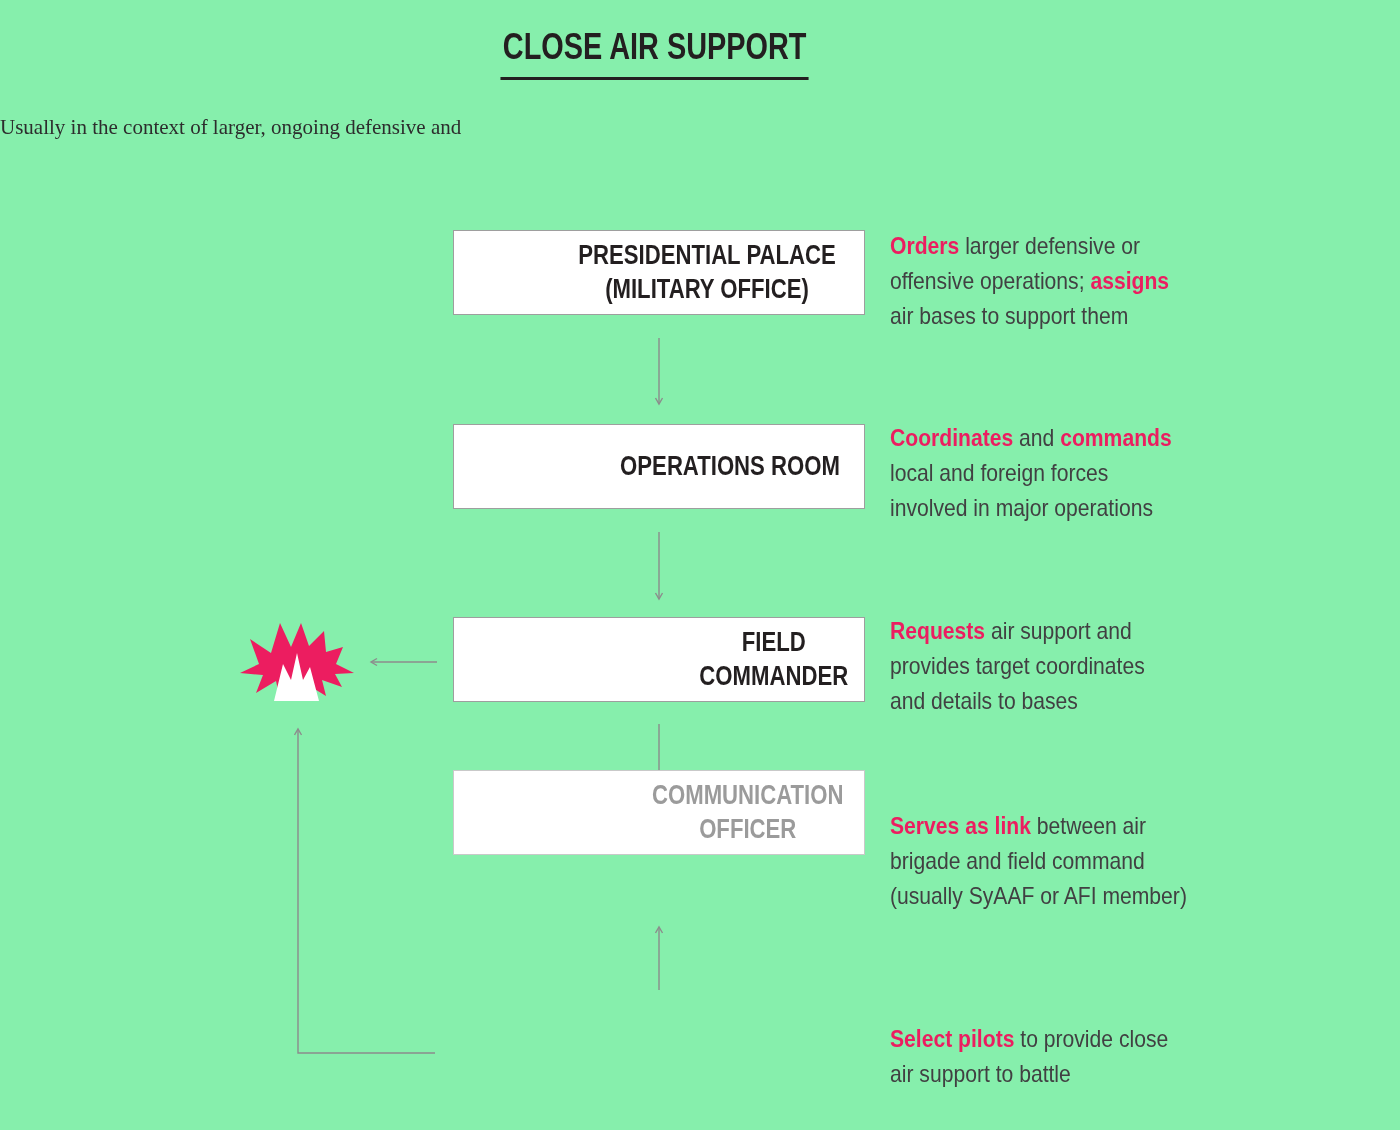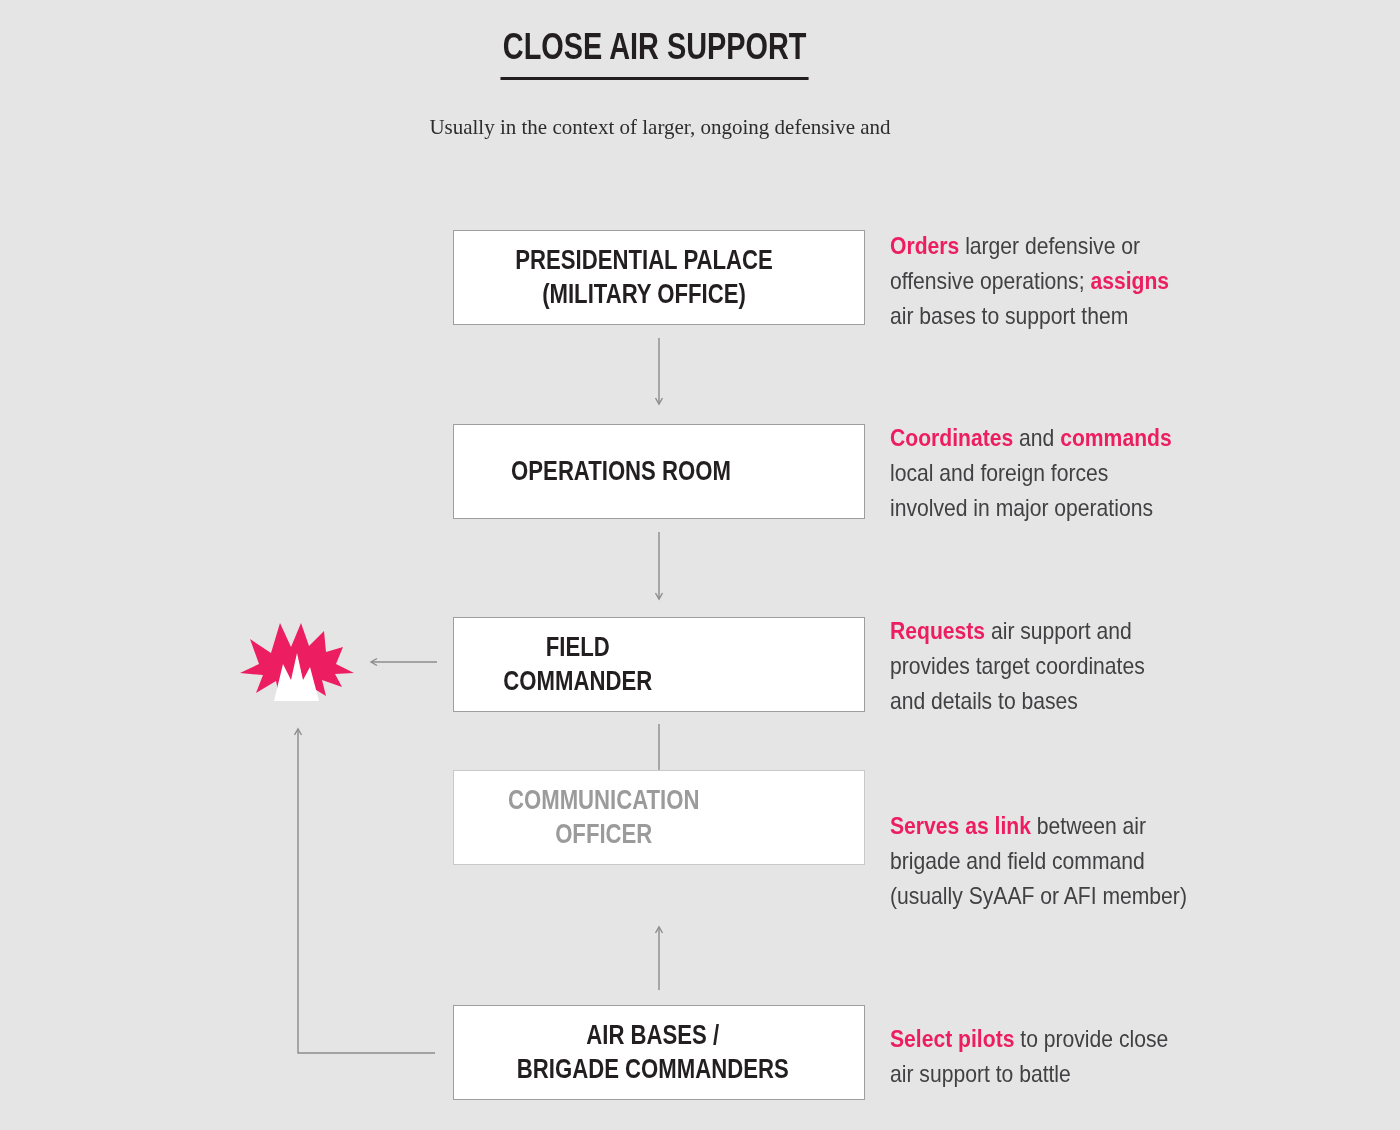--- a/index.html
+++ b/index.html
@@ -1,21 +1,21 @@
 <!DOCTYPE html>
 <html><head>
 <meta charset="utf-8">
 <style>
   * { margin: 0; padding: 0; box-sizing: border-box; }
   html, body { background: #ffffff; }
   .canvas {
     position: relative;
     width: 1400px;
     height: 1130px;
-    background: #e5e5e5;
+    background: #86efac;
     font-family: "Liberation Sans", sans-serif;
     overflow: hidden;
   }
 
   
   .title-wrap {
     position: absolute;
     top: 26px;
     left: 0;
     width: 1310px;
@@ -33,38 +33,37 @@
     padding: 0 3px 9px 3px;
     white-space: nowrap;
   }
 
   
   .subtitle {
     position: absolute;
     top: 112px;
     left: 0;
     width: 1320px;
-    text-align: center;
     font-family: "Liberation Serif", serif;
     font-size: 21px;
     line-height: 30px;
     color: #2d2d2d;
   }
 
   
   .node {
     position: absolute;
     left: 453px;
     width: 412px;
-    height: 95px;
+    height: 85px;
     border: 1.5px solid #9e9e9e;
     background: #ffffff;
     display: flex;
     align-items: center;
-    justify-content: flex-start;
+    justify-content: flex-end;
     padding-left: 33px;
   }
   .node-label {
     text-align: center;
     font-weight: bold;
     font-size: 27px;
     line-height: 1.24;
     color: #231f20;
     transform: scaleX(0.82);
     transform-origin: center center;
@@ -157,26 +156,20 @@
     </div>
   </div>
 
   <div class="node muted" style="top:770px">
     <div class="node-label">
       <div>COMMUNICATION</div>
       <div>OFFICER</div>
     </div>
   </div>
 
-  <div class="node" style="top:1005px">
-    <div class="node-label">
-      <div>AIR BASES /</div>
-      <div>BRIGADE COMMANDERS</div>
-    </div>
-  </div>
 
   <div class="ann" style="top:228px">
     <div class="ann-line"><span class="hl">Orders</span><span> larger defensive or</span></div>
     <div class="ann-line"><span>offensive operations; </span><span class="hl">assigns</span></div>
     <div class="ann-line"><span>air bases to support them</span></div>
   </div>
 
   <div class="ann" style="top:420px">
     <div class="ann-line"><span class="hl">Coordinates</span><span> and </span><span class="hl">commands</span></div>
     <div class="ann-line"><span>local and foreign forces</span></div>

